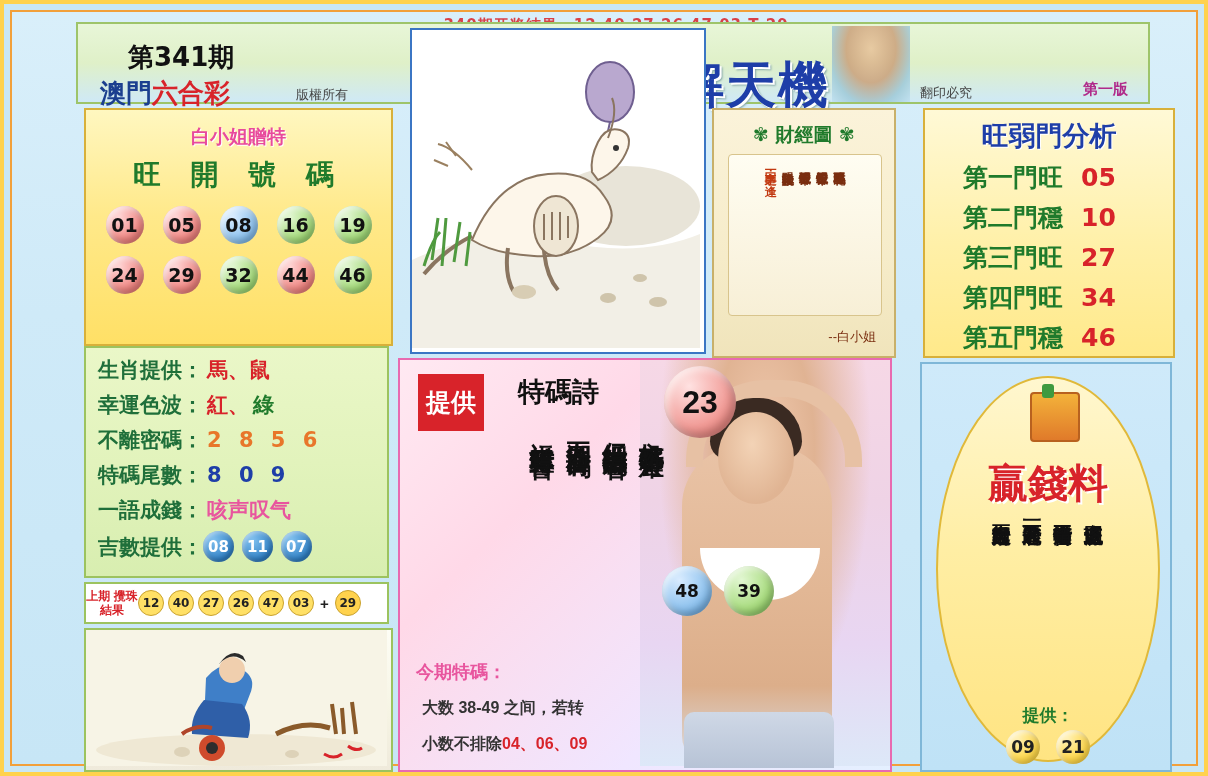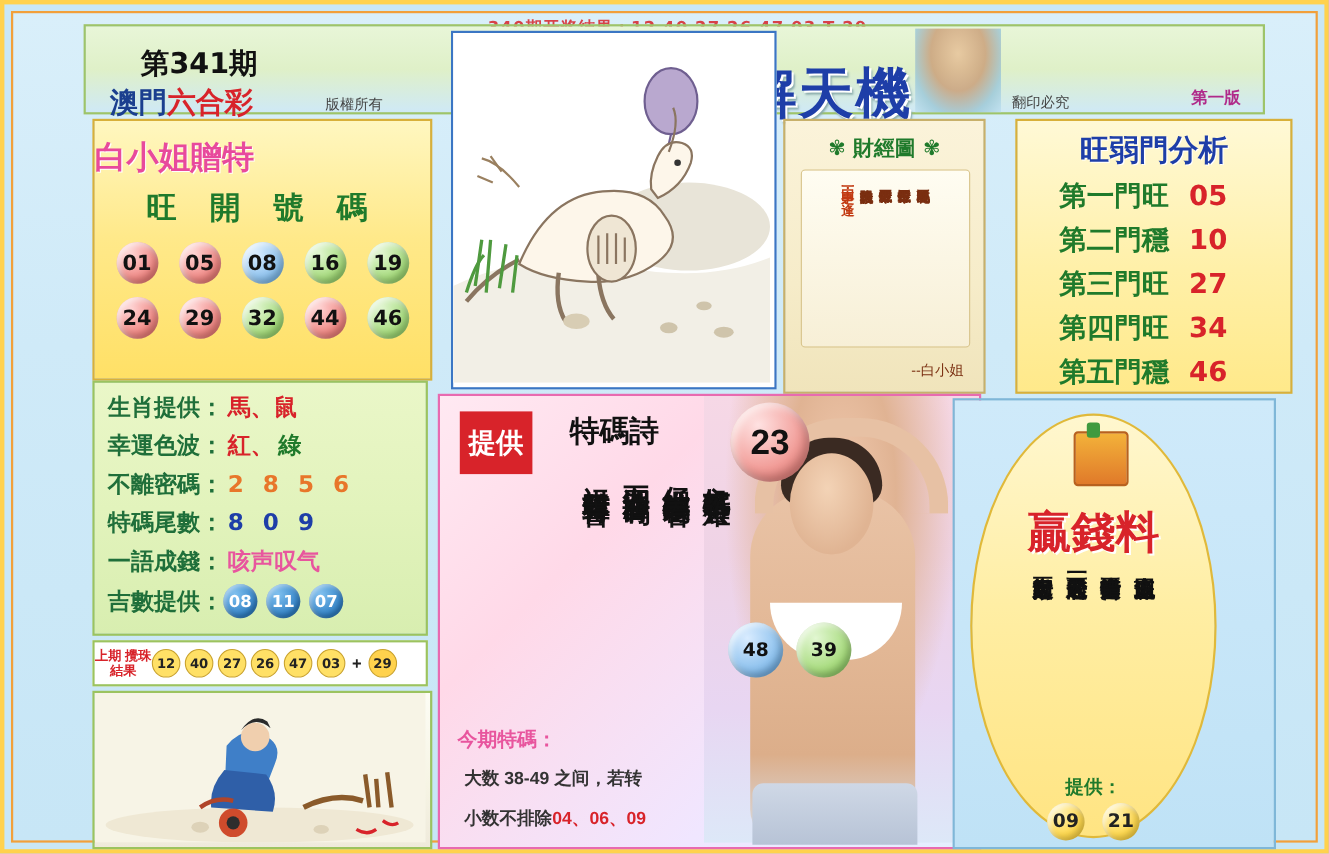--- a/index.html
+++ b/index.html
@@ -70,21 +70,21 @@
     opacity:.85;
   }
 
   
   .left-top{
     position:absolute;left:72px;top:96px;width:305px;height:234px;
     background:linear-gradient(180deg,#fff7c0 0%,#ffe98a 45%,#ffe066 100%);
     border:2px solid #d8b03a;
   }
   .lt-title{
-    margin-top:14px;font-size:29px;font-weight:bold;color:#e84a9c;
+    text-align:center;margin-top:14px;font-size:19px;font-weight:bold;color:#e84a9c;
     font-family:"DejaVu Sans",sans-serif;text-shadow:1px 1px 0 #fff;
   }
   .lt-sub{
     text-align:center;margin-top:6px;font-size:28px;font-weight:bold;color:#1f7a2b;
     letter-spacing:10px;font-family:"DejaVu Sans",sans-serif;
   }
   .ballrow{
     display:flex;justify-content:space-around;align-items:center;
     margin-top:12px;padding:0 10px;
   }
@@ -279,24 +279,23 @@
     font-family:"DejaVu Sans",sans-serif;text-shadow:1px 1px 0 #fff;
   }
   .gate-row{
     display:flex;align-items:center;justify-content:center;margin-top:7px;
     font-size:25px;font-weight:bold;font-family:"DejaVu Sans",sans-serif;
   }
   .gate-name{color:#1f7a2b;}
   .gate-num{color:#d8232a;margin-left:18px;width:54px;text-align:left;}
 
   .right-bot{
-    position:absolute;left:854px;top:350px;width:248px;height:406px;
+    position:absolute;left:908px;top:350px;width:248px;height:406px;
     background:linear-gradient(180deg,#cfeafa 0%,#bfe2f6 100%);
     border:2px solid #7fb7d8;
-    padding-left:42px;
   }
   .oval{
     position:absolute;left:14px;top:12px;width:220px;height:382px;
     border-radius:50% / 50%;
     background:linear-gradient(180deg,#fff7cf 0%,#ffeea4 45%,#ffe482 100%);
     border:2px solid #e0b93a;
   }
   .win-title{
     position:absolute;left:0;right:0;top:78px;text-align:center;
     font-size:40px;font-weight:bold;color:#d8232a;

